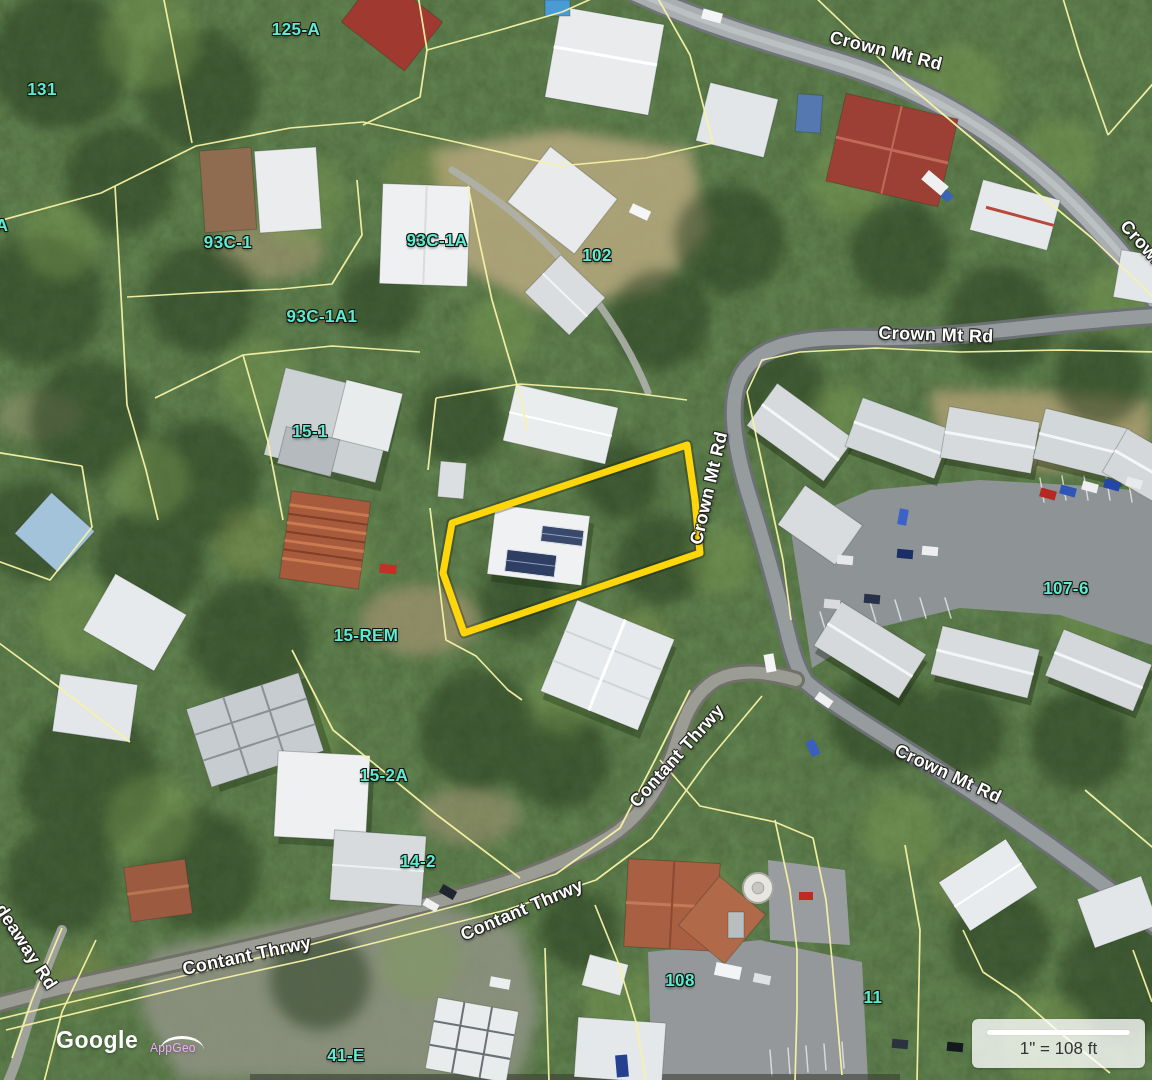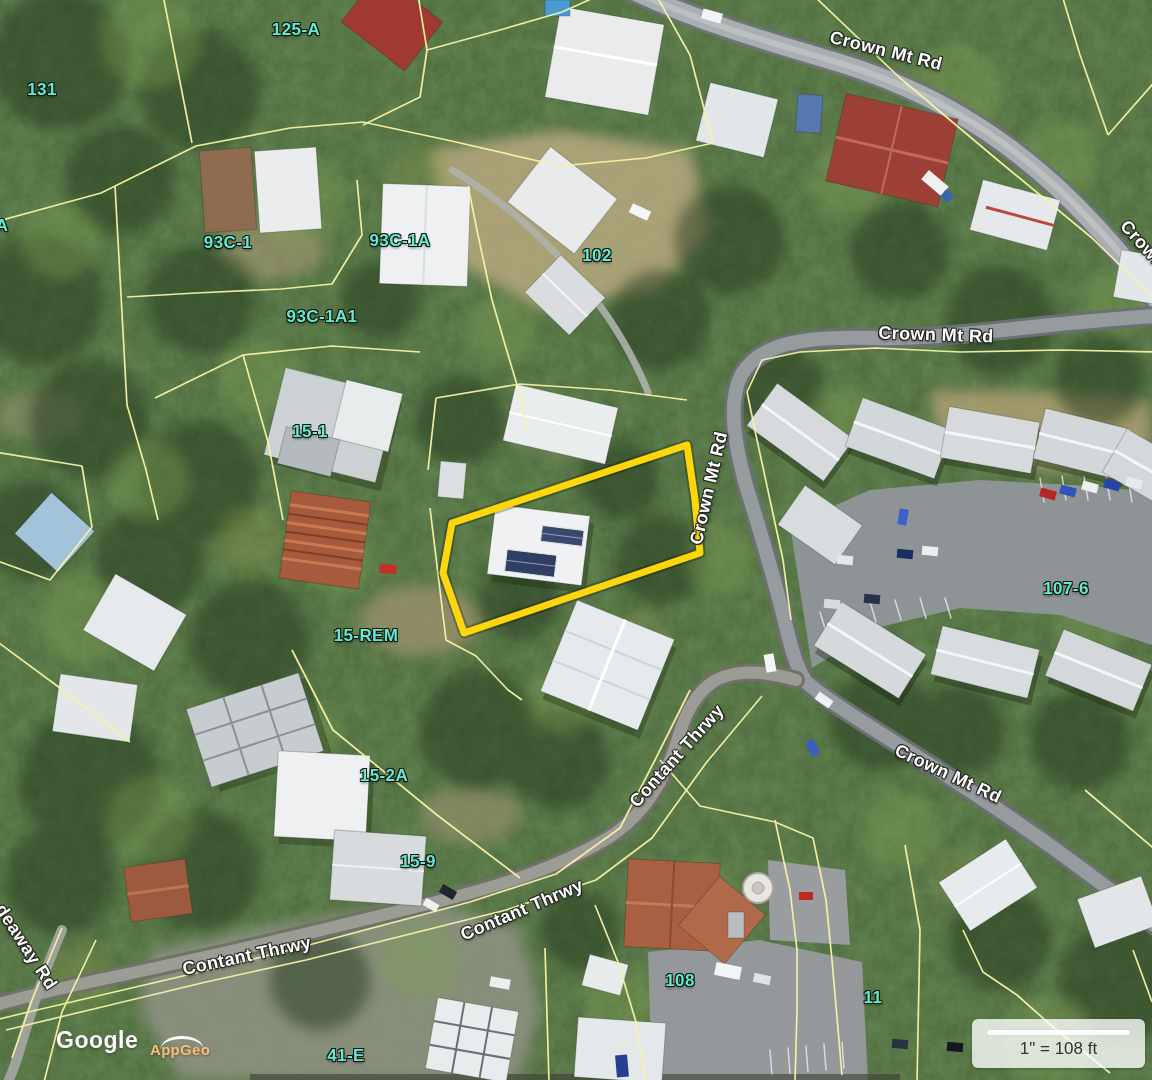--- a/index.html
+++ b/index.html
@@ -26,21 +26,21 @@
     display:flex;flex-direction:column;align-items:center;justify-content:center;gap:5px;
     box-shadow:0 1px 3px rgba(0,0,0,.25);
   }
   .scalebar .bar{width:143px;height:5px;background:#ffffff;border-radius:2px;box-shadow:0 0 1px rgba(0,0,0,.25);}
   .scalebar .txt{font-size:17px;color:#333333;line-height:1;}
   .google{
     position:absolute;left:56px;top:1027px;font-size:23px;font-weight:700;color:#fff;
     letter-spacing:.5px;text-shadow:0 1px 3px rgba(0,0,0,.4);
   }
   .appgeo{
-    position:absolute;left:150px;top:1041px;font-size:15px;font-weight:700;color:#fdba74;
+    position:absolute;left:150px;top:1041px;font-size:12px;font-weight:400;color:#f0abfc;
     letter-spacing:.3px;text-shadow:0 1px 3px rgba(0,0,0,.4);
   }
   .appgeo .arc{
     position:absolute;left:10px;top:-5px;width:44px;height:11px;
     border-top:3px solid #fff;border-radius:50% 50% 0 0 / 100% 100% 0 0;
   }
 </style>
 </head>
 <body>
 
@@ -511,28 +511,28 @@
     <g>
       <polygon points="687,445 452,523 443,573 464,633 700,553 695,500" fill="none" stroke="rgba(0,0,0,0.25)" stroke-width="11" stroke-linejoin="round"></polygon>
       <polygon points="687,445 452,523 443,573 464,633 700,553 695,500" fill="none" stroke="#FFD60A" stroke-width="7" stroke-linejoin="round"></polygon>
     </g>
   </svg>
 
   <div class="plabel" style="left:42px;top:90px">131</div>
   <div class="plabel" style="left:296px;top:30px">125-A</div>
   <div class="plabel" style="left:2px;top:226px">A</div>
   <div class="plabel" style="left:228px;top:243px">93C-1</div>
-  <div class="plabel" style="left:400px;top:241px">93C-1A</div>
+  <div class="plabel" style="left:437px;top:241px">93C-1A</div>
   <div class="plabel" style="left:597px;top:256px">102</div>
   <div class="plabel" style="left:322px;top:317px">93C-1A1</div>
   <div class="plabel" style="left:310px;top:432px">15-1</div>
   <div class="plabel" style="left:366px;top:636px">15-REM</div>
   <div class="plabel" style="left:1066px;top:589px">107-6</div>
   <div class="plabel" style="left:384px;top:776px">15-2A</div>
-  <div class="plabel" style="left:418px;top:862px">15-9</div>
+  <div class="plabel" style="left:418px;top:862px">14-2</div>
   <div class="plabel" style="left:680px;top:981px">108</div>
   <div class="plabel" style="left:873px;top:998px">11</div>
   <div class="plabel" style="left:346px;top:1056px">41-E</div>
 
   <div class="rlabel" style="left:886px;top:51px;--r:14deg">Crown Mt Rd</div>
   <div class="rlabel" style="left:1162px;top:266px;--r:48deg">Crown Mt Rd</div>
   <div class="rlabel" style="left:936px;top:335px;--r:2deg">Crown Mt Rd</div>
   <div class="rlabel" style="left:709px;top:488px;--r:-77deg">Crown Mt Rd</div>
   <div class="rlabel" style="left:948px;top:774px;--r:25deg">Crown Mt Rd</div>
   <div class="rlabel" style="left:677px;top:756px;--r:-48deg">Contant Thrwy</div>

